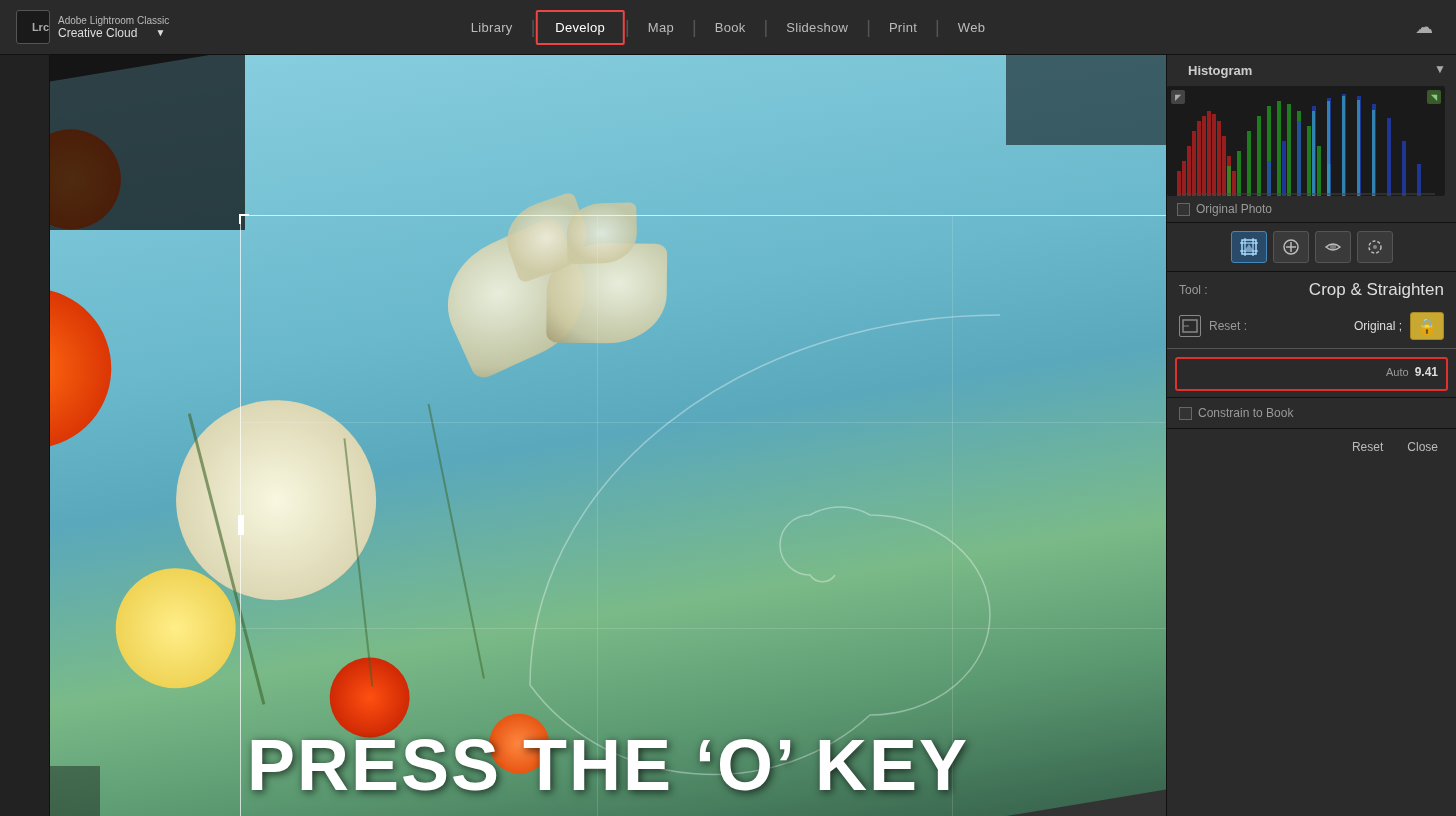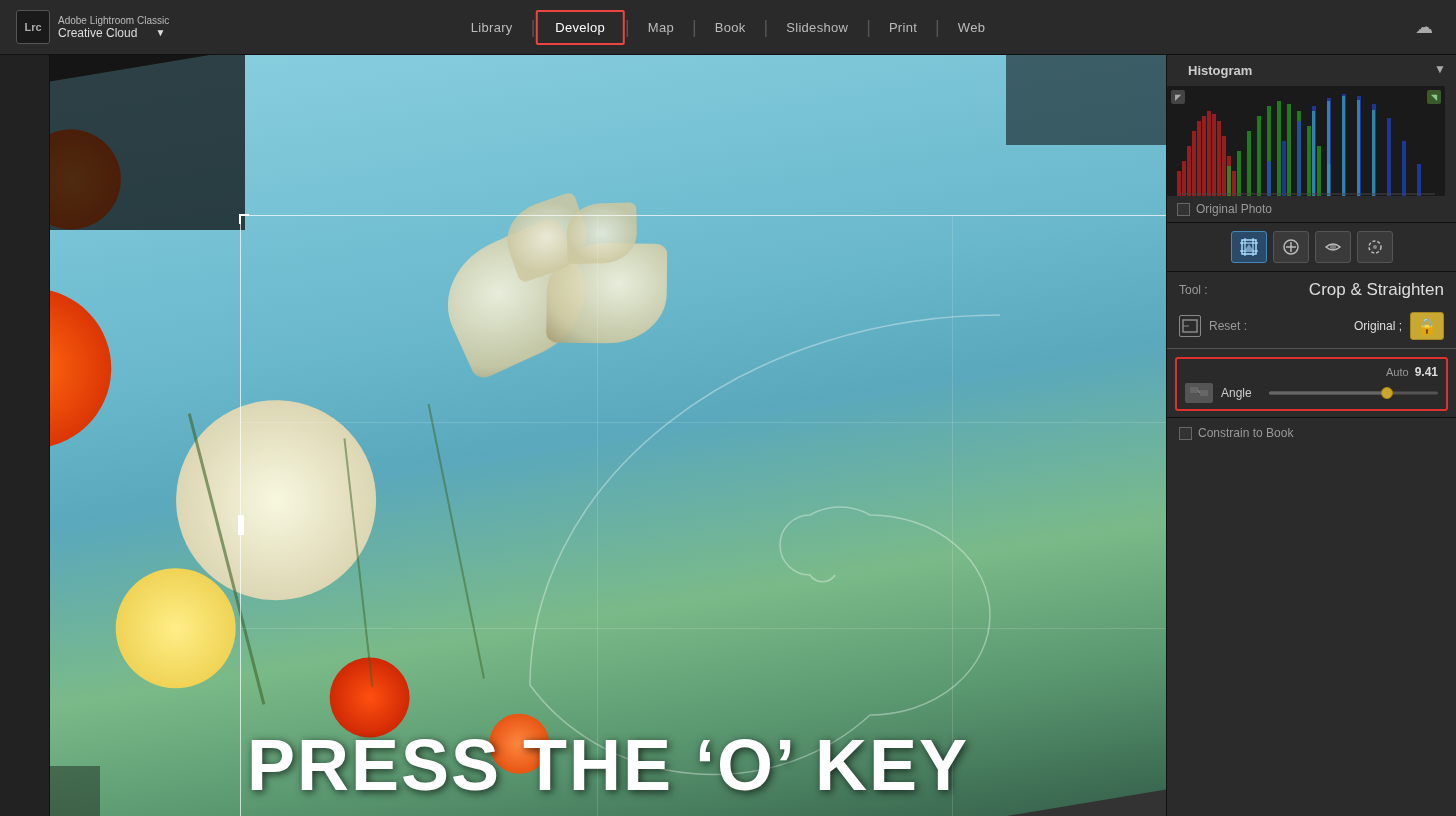--- a/index.html
+++ b/index.html
@@ -31,21 +31,21 @@
       gap: 8px;
     }
     #lrc-logo {
       width: 34px;
       height: 34px;
       background: #1a1a1a;
       border: 1px solid #555;
       border-radius: 3px;
       display: flex;
       align-items: center;
-      justify-content: center;
+      justify-content: flex-end;
       font-size: 11px;
       color: #aaa;
       font-weight: bold;
     }
     #app-name {
       display: flex;
       flex-direction: column;
     }
     #app-name-top {
       font-size: 10px;
@@ -692,39 +692,26 @@
       <div id="aspect-lock-btn">
         🔒
       </div>
     </div>
 
     <div id="angle-section">
       <div id="angle-top-row">
         <span id="auto-label">Auto</span>
         <span id="auto-value">9.41</span>
       </div>
-      <div id="angle-row">
-        <div id="angle-icon">
-          <svg width="20" height="14" viewBox="0 0 20 14">
-            <rect x="1" y="1" width="8" height="6" fill="#666"></rect>
-            <rect x="11" y="4" width="8" height="6" fill="#666"></rect>
-            <line x1="9" y1="4" x2="11" y2="7" stroke="#999" stroke-width="1"></line>
-          </svg>
-        </div>
-        <span id="angle-label">Angle</span>
-        <div id="angle-slider-container">
-          <div id="angle-slider-track">
-            <div id="angle-slider-fill"></div>
-          </div>
-          <div id="angle-slider-thumb"></div>
-          <input type="range" min="-45" max="45" value="9.41" step="0.01" class="angle-slider-input" style="position: absolute; top: 0px; left: 0px; width: 100%; height: 100%; opacity: 0;">
-        </div>
-      </div>
     </div>
 
     <div id="constrain-row">
       <div id="constrain-checkbox"></div>
       <span id="constrain-label">Constrain to Book</span>
     </div>
 
+    <div id="bottom-buttons">
+      <span class="panel-btn">Reset</span>
+      <span class="panel-btn">Close</span>
+    </div>
 
   </div>
 </div>
 
 </body></html>

